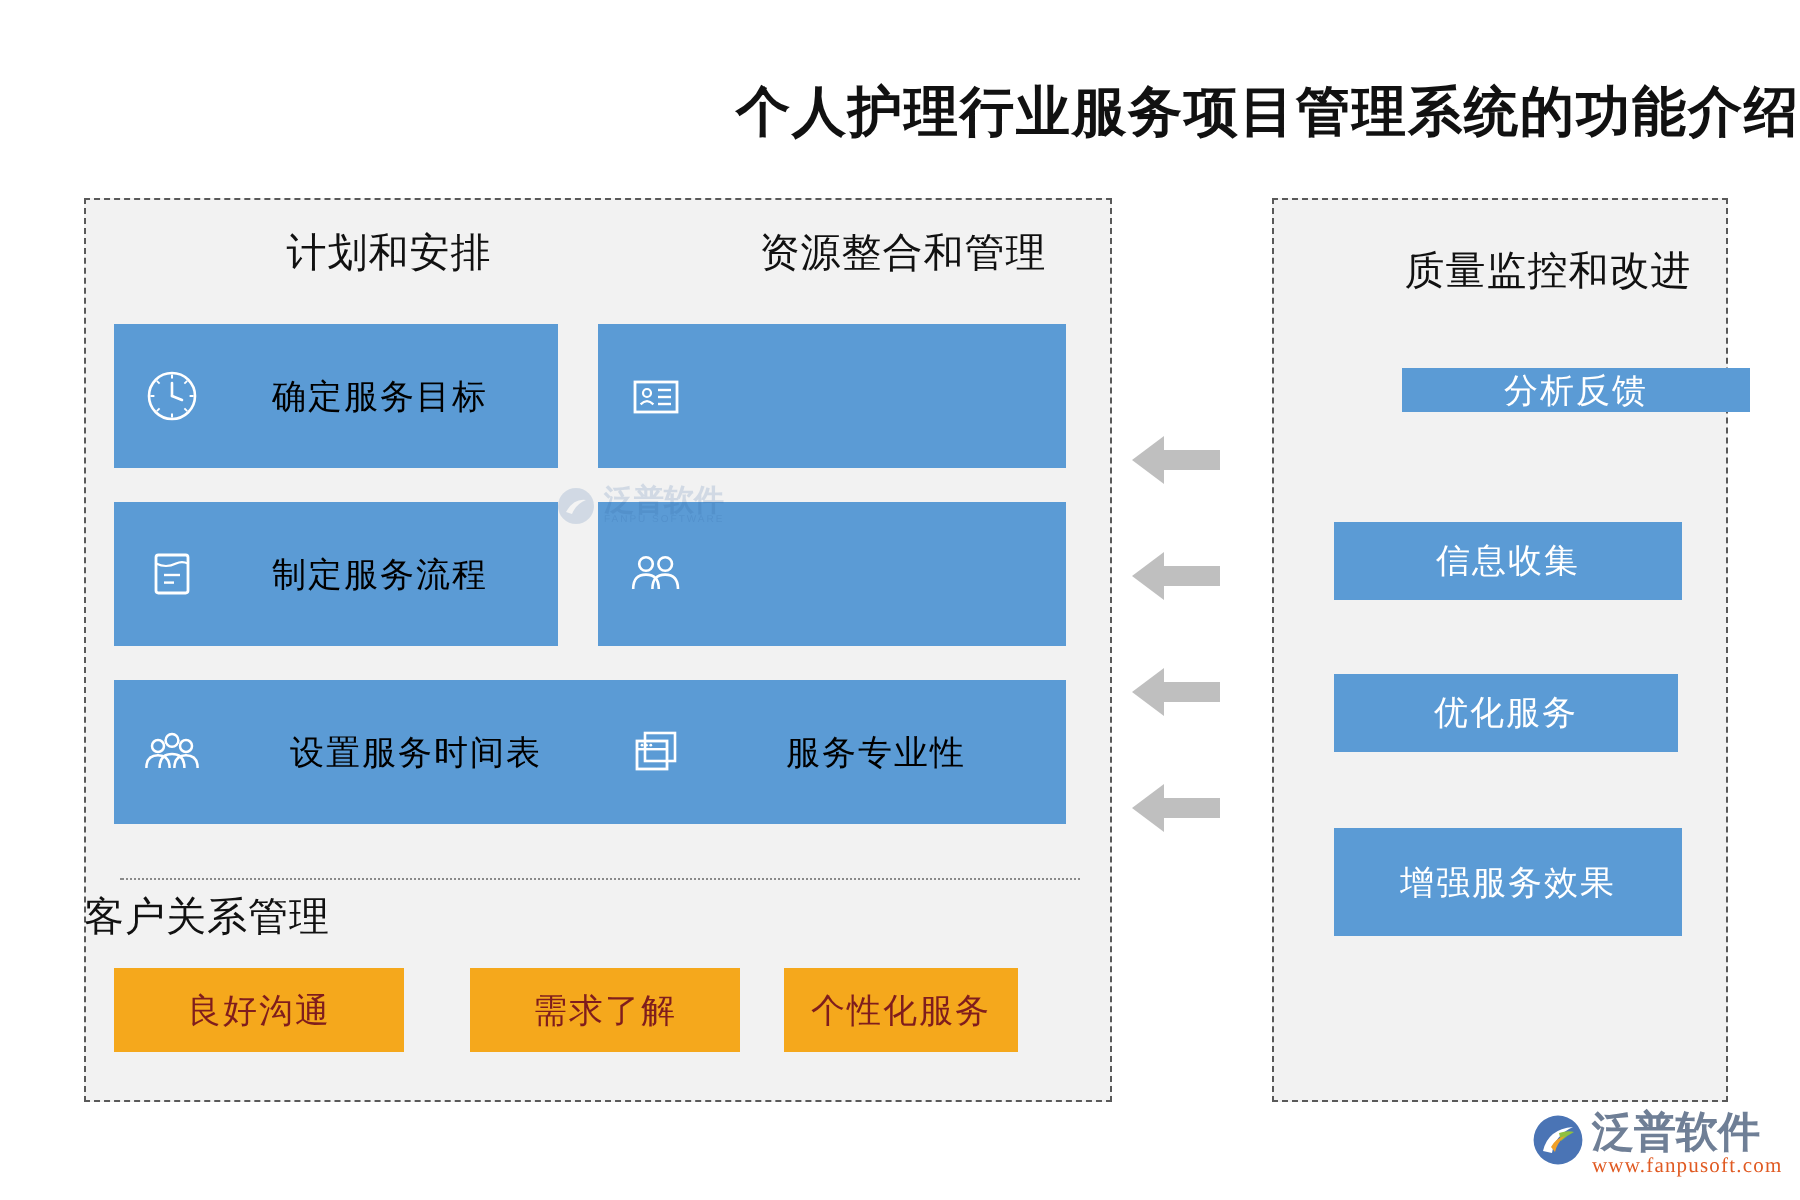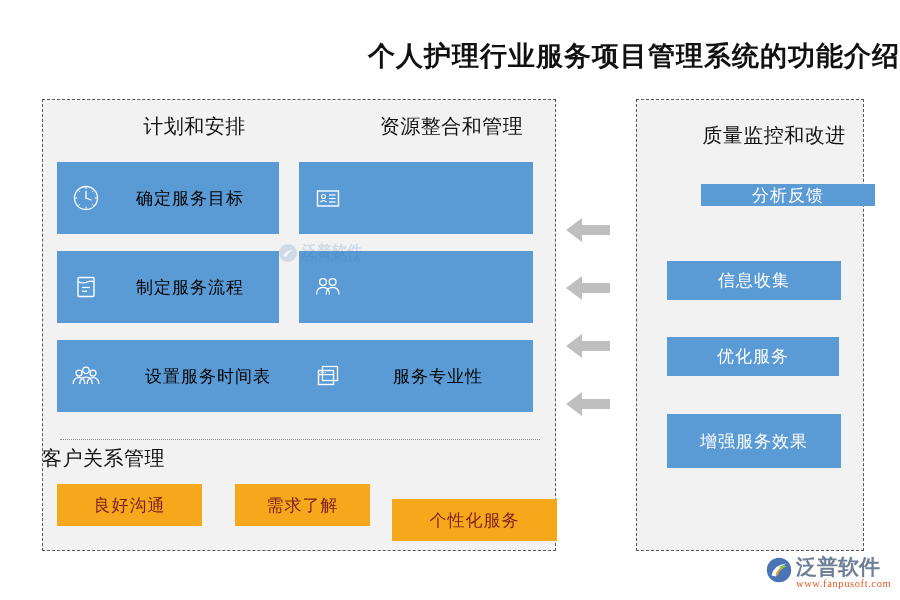--- a/index.html
+++ b/index.html
@@ -289,21 +289,21 @@
     </svg>
   </span>
   <span class="card-label">服务专业性</span>
 </div>
 
 <div class="divider"></div>
 <div class="crm-header">客户关系管理</div>
 
 <div class="chip" style="left:57px; top:484px; width:145px; height:42px;">良好沟通</div>
 <div class="chip" style="left:235px; top:484px; width:135px; height:42px;">需求了解</div>
-<div class="chip" style="left:392px; top:499px; width:165px; height:42px;">个性化服务</div>
+<div class="chip" style="left:392px; top:484px; width:117px; height:42px;">个性化服务</div>
 
 <div class="arrow" style="left:566px; top:214px;">
   <svg width="44" height="32" viewBox="0 0 44 32">
     <polygon points="0,16 16,4 16,11 44,11 44,21 16,21 16,28" fill="#BFBFBF"></polygon>
   </svg>
 </div>
 <div class="arrow" style="left:566px; top:272px;">
   <svg width="44" height="32" viewBox="0 0 44 32">
     <polygon points="0,16 16,4 16,11 44,11 44,21 16,21 16,28" fill="#BFBFBF"></polygon>
   </svg>

